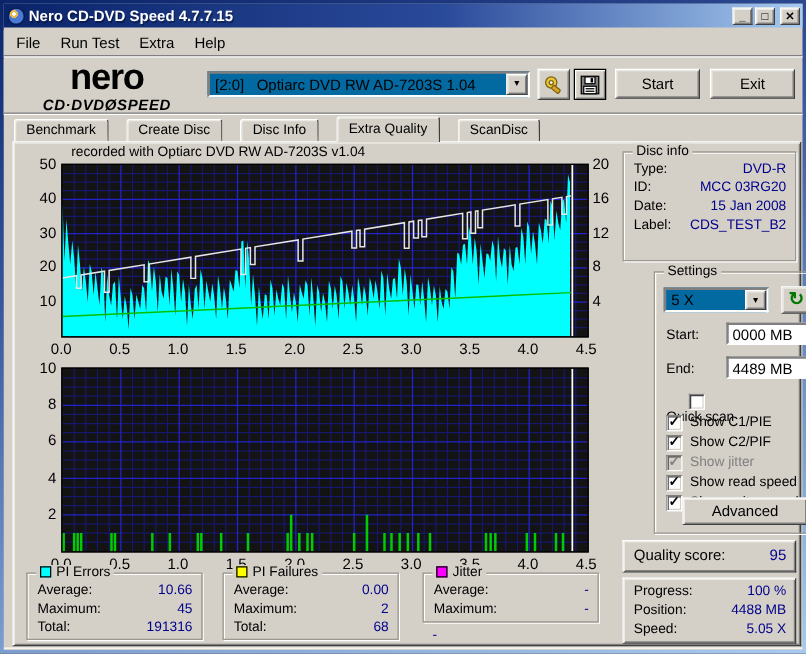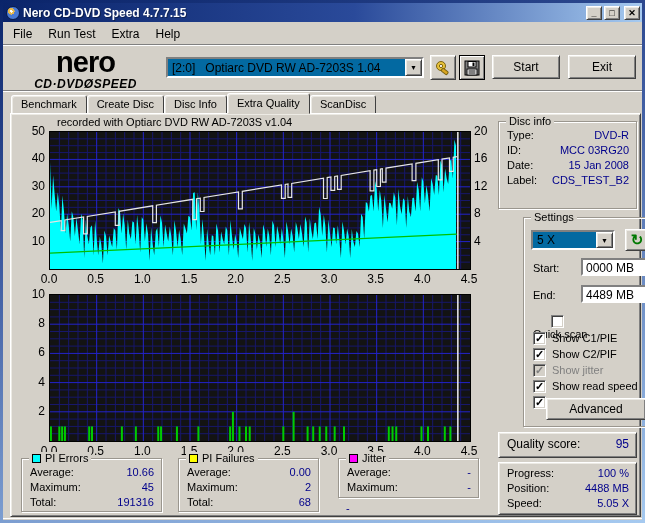--- a/index.html
+++ b/index.html
@@ -34,21 +34,21 @@
   .logo .nero{font-size:29px;font-weight:bold;letter-spacing:-1px;text-align:center;}
   .logo .sub{font-size:12px;font-weight:bold;font-style:italic;letter-spacing:.5px;text-align:center;margin-top:1px;}
   .combo{position:absolute;left:163px;top:11px;width:258px;height:21px;background:#0369a1;
     border:2px solid;border-color:#808080 #fff #fff #808080;display:flex;align-items:center;}
   .combo .text{flex:1;padding-left:4px;white-space:pre;font-size:12px;}
   .combo .drop{width:17px;height:100%;font-size:7px;text-align:center;line-height:15px;}
   .toolbtn{position:absolute;top:9px;width:26px;height:25px;display:flex;align-items:center;justify-content:center;}
   .btn{position:absolute;top:9px;height:24px;font-size:12px;display:flex;align-items:center;justify-content:center;}
   
   .tabs{position:absolute;left:8px;top:47px;height:21px;display:flex;align-items:flex-end;}
-  .tab{height:19px;padding:2px 9px 0;margin-right:0;font-size:11px;
+  .tab{height:19px;padding:2px 9px 0;margin-right:14px;font-size:11px;
     background:#D4D0C8;border:1px solid;border-color:#fff #404040 transparent #fff;
     border-radius:3px 3px 0 0;box-shadow:inset 1px 1px 0 #ECEAE4,inset -2px 0 0 #80808000;}
   .tab.active{height:21px;padding-top:3px;position:relative;z-index:3;margin-top:-2px;}
   .page{position:absolute;left:7px;top:110px;width:631px;height:404px;background:#D4D0C8;
     border:1px solid;border-color:#fff #404040 #404040 #fff;box-shadow:inset 1px 1px 0 #ECEAE4,inset -1px -1px 0 #808080;}
   .statusstrip{position:absolute;left:0;top:515px;width:639px;height:2px;border-top:1px solid #fff;}
   
   .chart-header{position:absolute;left:46px;top:2px;width:420px;font-size:11px;}
   .plot{position:absolute;border:1px solid #000;background:#131313;}
   .ticklabel{position:absolute;font-size:12px;}

